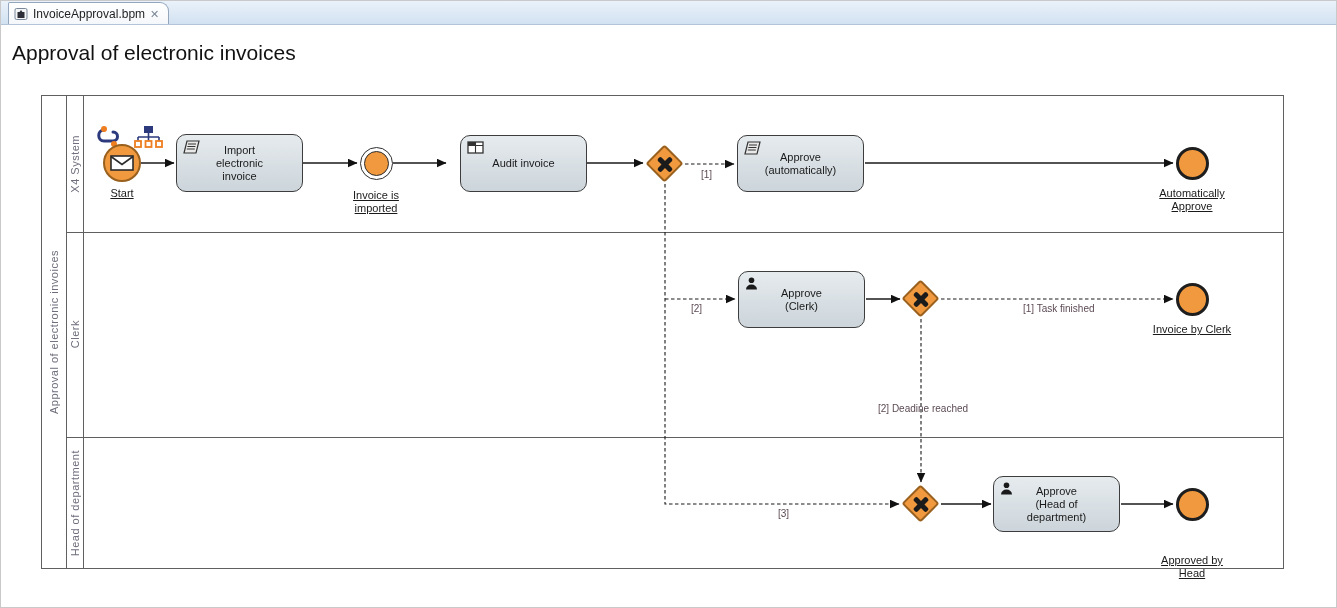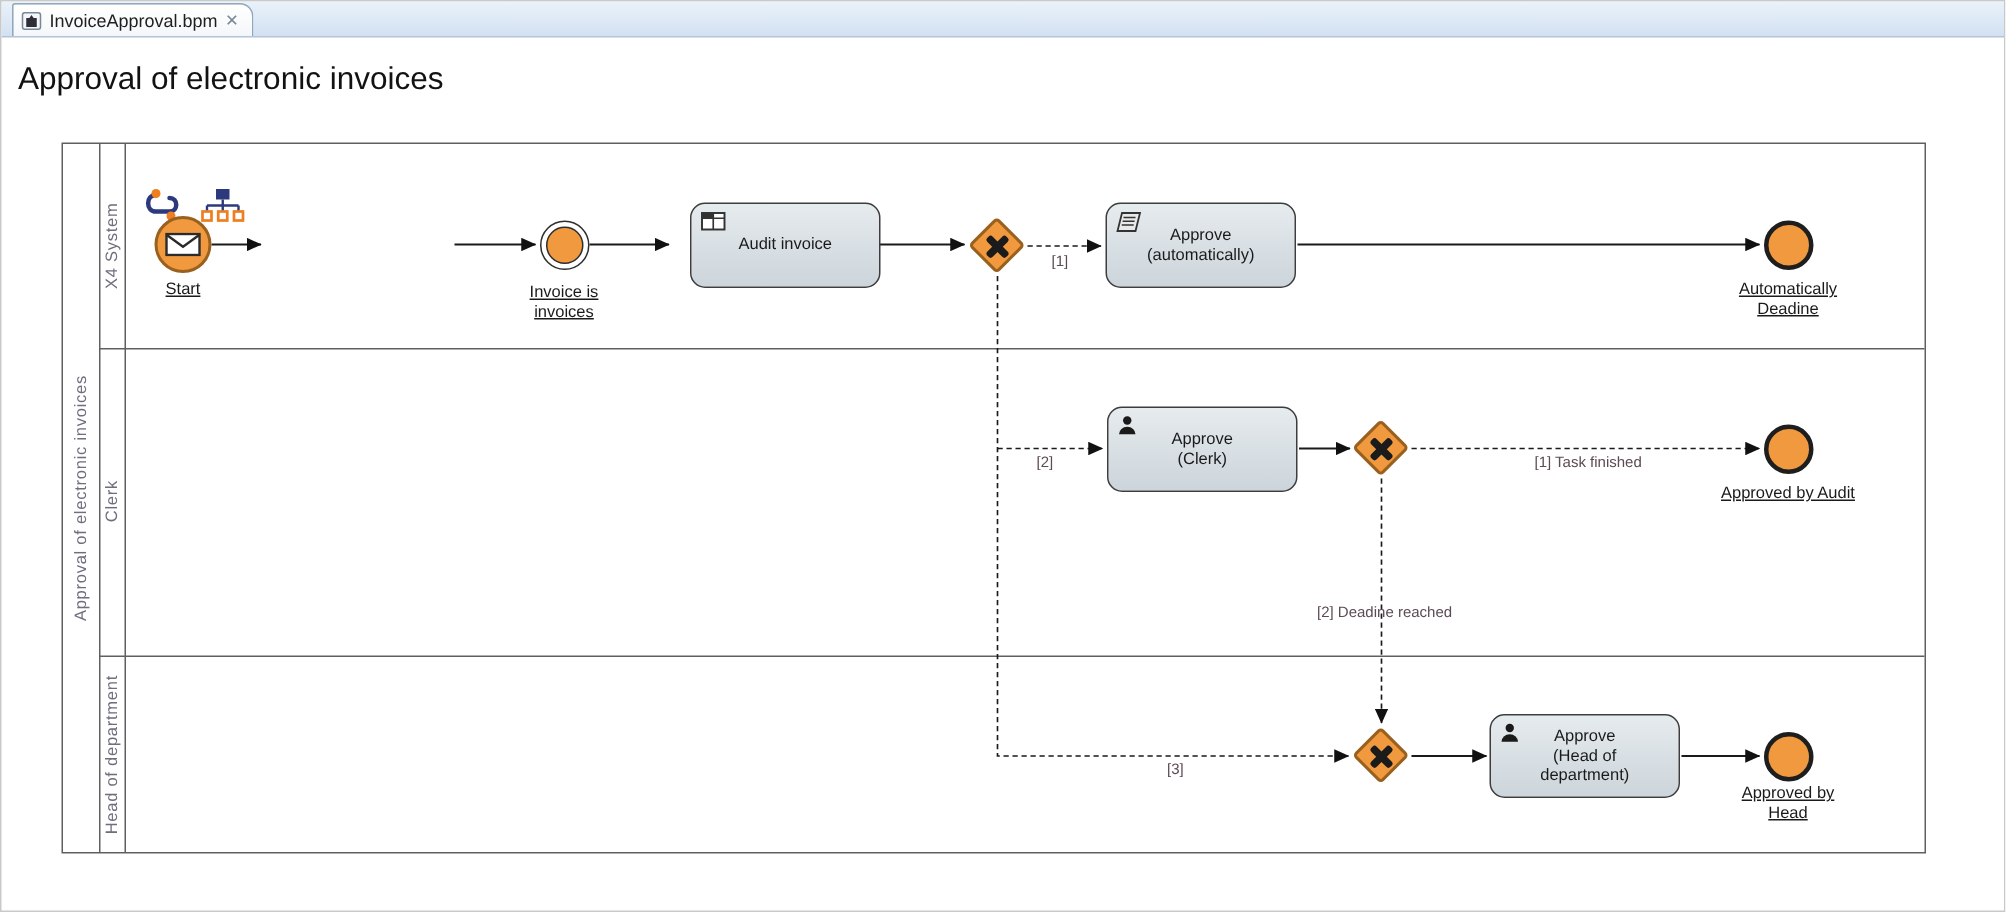--- a/index.html
+++ b/index.html
@@ -151,26 +151,35 @@
   </svg>
 
   <div class="event-start" style="left:102px; top:143px;">
     <svg width="24" height="16" viewBox="0 0 24 16">
       <rect x="1" y="1" width="22" height="14" fill="#ffffff" stroke="#2b2b2b" stroke-width="1.6"></rect>
       <path d="M1,1.5 L12,9.5 L23,1.5" fill="none" stroke="#2b2b2b" stroke-width="1.6"></path>
     </svg>
   </div>
   <div class="node-label" style="left:81px; top:186px; width:80px;">Start</div>
 
+  <div class="task" style="left:175px; top:133px; height:58px;">
+    <svg class="task-icon" width="17" height="14" viewBox="0 0 17 14">
+      <path d="M4,1 H16 L13,13 H1 Z" fill="#e9e9e9" stroke="#333" stroke-width="1.2"></path>
+      <path d="M5,4 H13 M4.4,6.5 H12.4 M3.8,9 H11.8" stroke="#333" stroke-width="1"></path>
+    </svg>
+    <span class="task-label">Import
+electronic
+invoice</span>
+  </div>
 
   <div class="event-intermediate" style="left:359px; top:146px;">
     <div class="inner"></div>
   </div>
   <div class="node-label" style="left:330px; top:188px; width:90px;">Invoice is
-invoices</div>
+imported</div>
 
   <div class="task" style="left:447px; top:134px; height:57px;margin-left:12px;">
     <svg class="task-icon" width="17" height="13" viewBox="0 0 17 13">
       <rect x="1" y="1" width="15" height="11" fill="#ffffff" stroke="#333" stroke-width="1.3"></rect>
       <path d="M1,4.5 H16 M8.5,1 V12" stroke="#333" stroke-width="1.1"></path>
       <rect x="1" y="1" width="7.5" height="3.5" fill="#333"></rect>
     </svg>
     <span class="task-label">Audit invoice</span>
   </div>
 
@@ -183,56 +192,56 @@
     <svg class="task-icon" width="17" height="14" viewBox="0 0 17 14">
       <path d="M4,1 H16 L13,13 H1 Z" fill="#e9e9e9" stroke="#333" stroke-width="1.2"></path>
       <path d="M5,4 H13 M4.4,6.5 H12.4 M3.8,9 H11.8" stroke="#333" stroke-width="1"></path>
     </svg>
     <span class="task-label">Approve
 (automatically)</span>
   </div>
 
   <div class="event-end" style="left:1175px; top:146px;"></div>
   <div class="node-label" style="left:1141px; top:186px; width:100px;">Automatically
-Deadine</div>
+Approve</div>
 
   <div class="task" style="left:737px; top:270px; height:57px;">
     <svg class="task-icon" width="13" height="13" viewBox="0 0 13 13">
       <circle cx="6.5" cy="3.3" r="2.8" fill="#1a1a1a"></circle>
       <path d="M1,12.5 a5.5,5 0 0 1 11,0 z" fill="#1a1a1a"></path>
     </svg>
     <span class="task-label">Approve
 (Clerk)</span>
   </div>
 
   <div class="gateway" style="left:900px; top:278px;">
     <div class="diamond"></div>
     <div class="gw-x"></div>
   </div>
 
   <div class="event-end" style="left:1175px; top:282px;"></div>
-  <div class="node-label" style="left:1131px; top:322px; width:120px;">Approved by Audit</div>
+  <div class="node-label" style="left:1131px; top:322px; width:120px;">Invoice by Clerk</div>
 
   <div class="gateway" style="left:900px; top:483px;">
     <div class="diamond"></div>
     <div class="gw-x"></div>
   </div>
 
   <div class="task" style="left:992px; top:475px; height:56px;">
     <svg class="task-icon" width="13" height="13" viewBox="0 0 13 13">
       <circle cx="6.5" cy="3.3" r="2.8" fill="#1a1a1a"></circle>
       <path d="M1,12.5 a5.5,5 0 0 1 11,0 z" fill="#1a1a1a"></path>
     </svg>
     <span class="task-label">Approve
 (Head of
 department)</span>
   </div>
 
   <div class="event-end" style="left:1175px; top:487px;"></div>
-  <div class="node-label" style="left:1141px; top:522px; width:100px;">Approved by
+  <div class="node-label" style="left:1141px; top:553px; width:100px;">Approved by
 Head</div>
 
   <div class="edge-label" style="left:700px; top:168px;">[1]</div>
   <div class="edge-label" style="left:690px; top:302px;">[2]</div>
   <div class="edge-label" style="left:777px; top:507px;">[3]</div>
   <div class="edge-label" style="left:1022px; top:302px;text-align:right;">[1] Task finished</div>
   <div class="edge-label" style="left:877px; top:402px;">[2] Deadine reached</div>
 
 </div>
 

